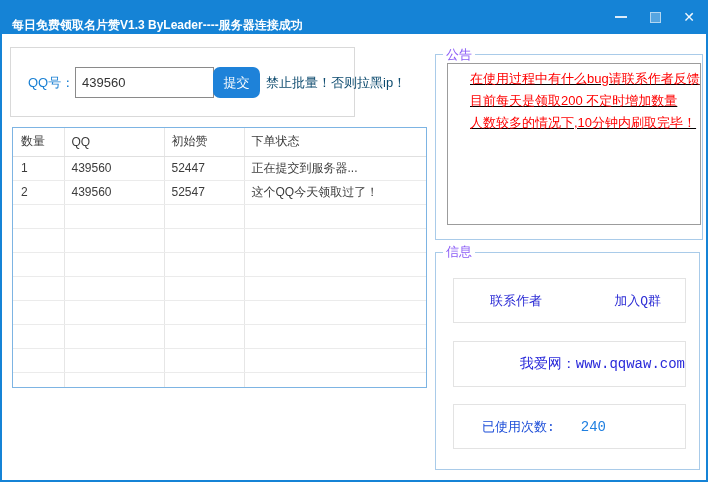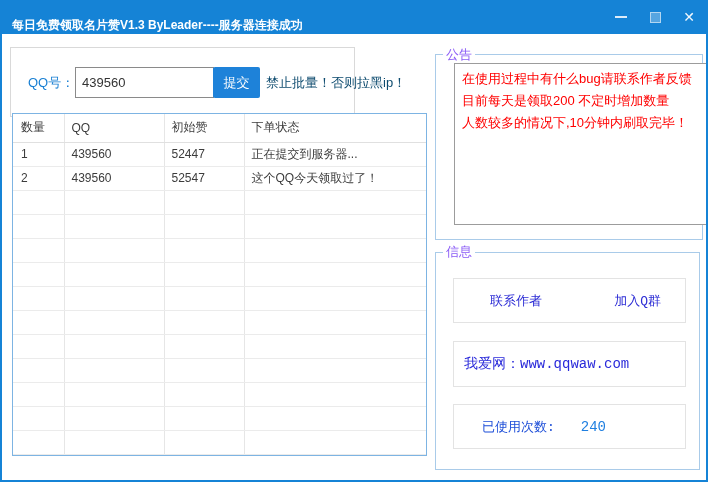--- a/index.html
+++ b/index.html
@@ -52,32 +52,32 @@
     color:#187fd3; font-size:13px;
   }
   .qq-input {
     position:absolute; left:64px; top:19px; width:139px; height:31px;
     border:1px solid #8a8a8a; font-size:13px; color:#333;
     padding:0 6px; outline:none;
     font-family:"Liberation Sans","DejaVu Sans",sans-serif;
   }
   .submit-btn {
     position:absolute; left:202px; top:19px; width:47px; height:31px;
-    background:#1e82d9; color:#fff; border:none; border-radius:2px;
+    background:#1e82d9; color:#fff; border:none; border-radius:7px;
     font-size:13px; cursor:pointer;
     font-family:Liberation Serif, serif;
   }
   .warning-text {
     position:absolute; left:255px; top:0; height:70px;
     display:flex; align-items:center;
     color:#0c4a6e; font-size:13px; white-space:nowrap;
   }
   
   .orders-table-wrap {
-    position:absolute; left:10px; top:113px; width:415px; height:343px;
+    position:absolute; left:10px; top:127px; width:415px; height:261px;
     border:1px solid #7db4e3; background:#fff; overflow:hidden;
   }
   table.orders { border-collapse:collapse; table-layout:fixed; width:100%; }
   table.orders col.c0 { width:51px; }
   table.orders col.c1 { width:100px; }
   table.orders col.c2 { width:80px; }
   table.orders th {
     height:28px; font-weight:normal; text-align:left;
     font-size:12px; color:#3c3c3c; padding-left:7px;
     border-bottom:1px solid #e0e0e0; border-right:1px solid #e6e6e6;
@@ -96,34 +96,34 @@
   .groupbox {
     position:absolute; border:1px solid #a9cbe9; background:#fff;
   }
   .groupbox .gb-label {
     position:absolute; top:-9px; left:7px; background:#fff;
     color:#8b5cf6; font-size:13px; padding:0 3px; line-height:17px;
   }
   .gb-notice { left:433px; top:54px; width:268px; height:186px; }
   .gb-info   { left:433px; top:252px; width:265px; height:218px;font-family:Liberation Mono, monospace; }
   .notice-box {
-    position:absolute; left:18px; top:8px; width:254px; height:162px;
+    position:absolute; left:11px; top:8px; width:254px; height:162px;
     border:1px solid #9c9c9c; background:#fff;
-    padding:4px 7px; overflow:hidden;
+    padding:4px 22px; overflow:hidden;text-decoration:underline;
   }
   .notice-line {
     color:#ff0000; font-size:13px; line-height:22px; white-space:nowrap;
   }
   .info-box {
     position:absolute; left:17px; width:233px;
     border:1px solid #e3e3e3; background:#fff;
     display:flex; align-items:center;
   }
   .ib-contacts { top:25px; height:45px; justify-content:space-between; padding:0 24px 0 36px; }
-  .ib-site     { top:88px; height:46px; padding-left:10px; }
+  .ib-site     { top:88px; height:46px; padding-left:10px;justify-content:flex-end; }
   .ib-usage    { top:151px; height:45px; padding-left:28px; }
   .link-text {
     color:#2d2dd5; font-size:13px; cursor:pointer; white-space:nowrap;
   }
   .site-text { color:#2a2ada; font-size:14px; white-space:nowrap; cursor:pointer; }
   .usage-label { color:#1d4ed8; font-size:13px; white-space:nowrap; }
   .usage-count { color:#1f7fe0; font-size:14px; margin-left:26px; white-space:nowrap; }
 </style>
 </head>
 <body>

